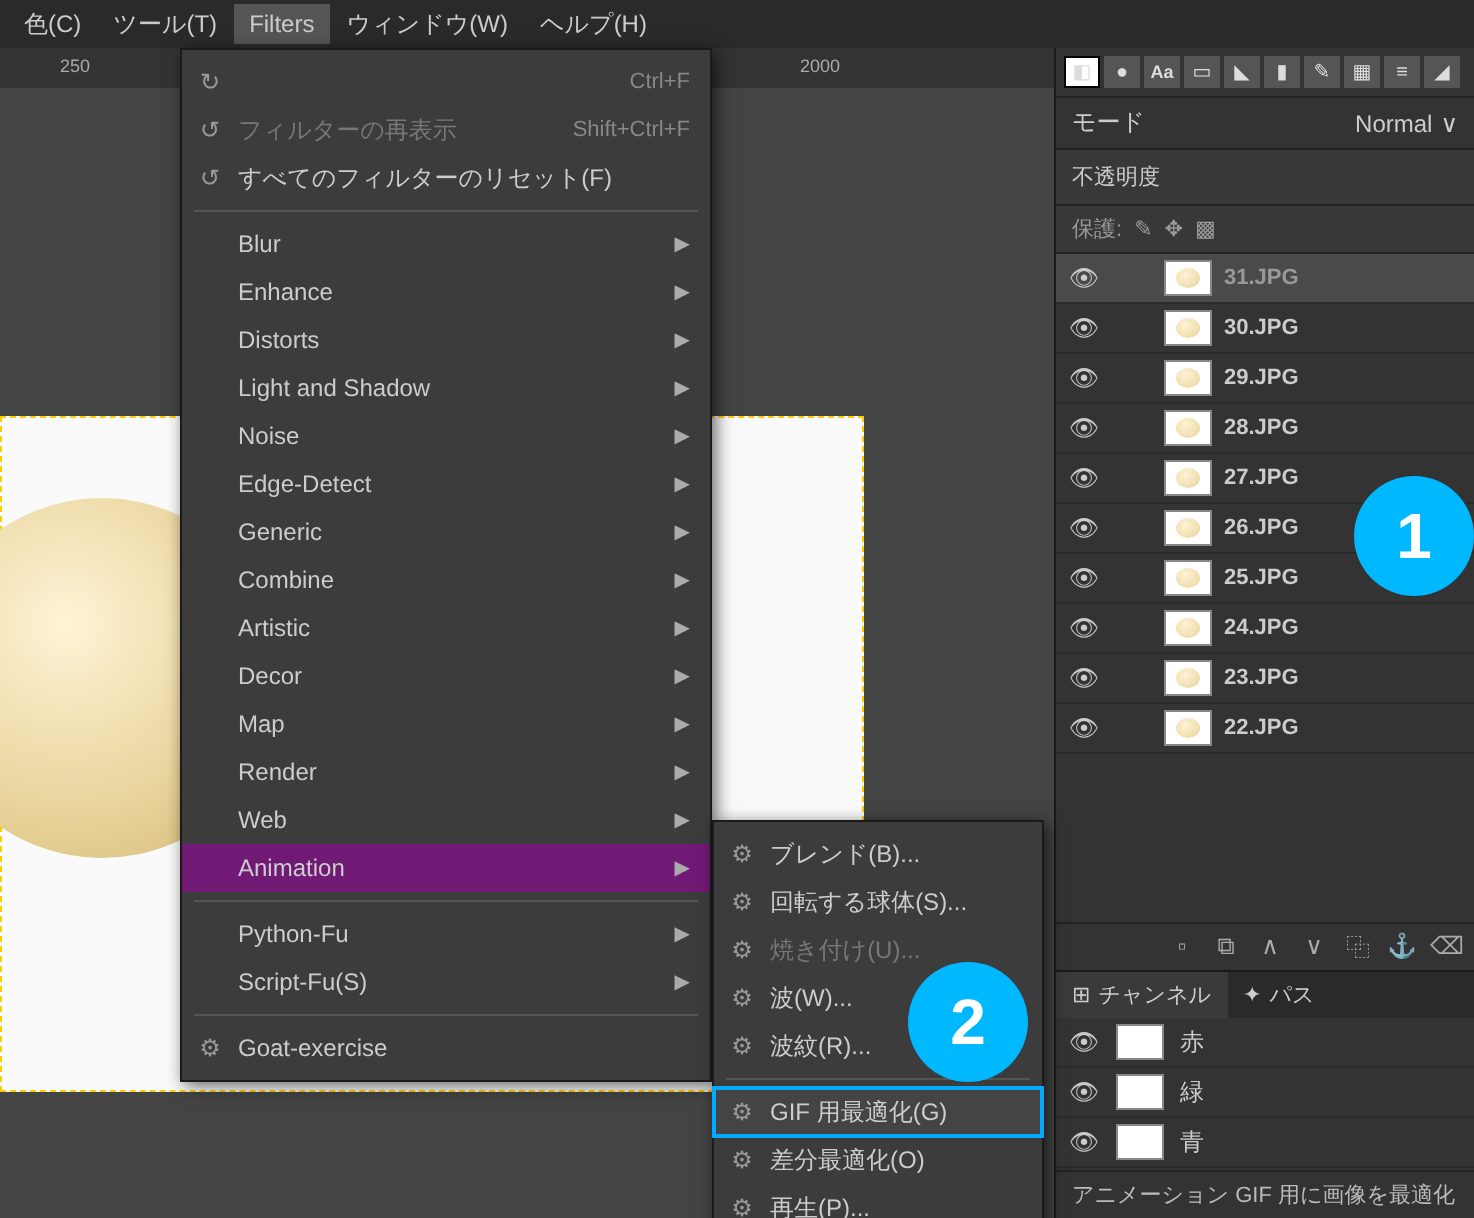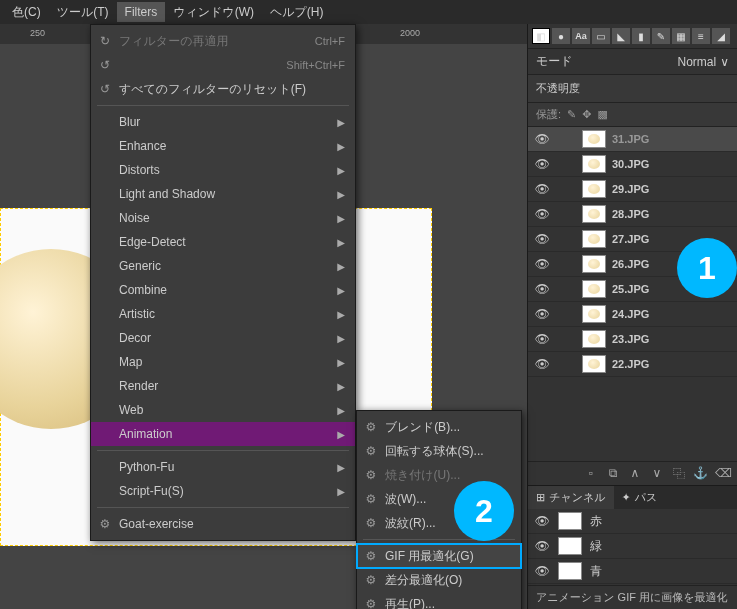--- a/index.html
+++ b/index.html
@@ -218,25 +218,25 @@
           <div class="chan-thumb alpha"></div>
           <span>アルファ</span>
         </div>
       </div>
   </div>
 </div>
 
 <div class="dropdown filters-menu" id="filters-menu">
     <div class="menu-item disabled">
       <span class="mi-icon">↻</span>
-      <span>フィルターの再適用</span>
       <span class="mi-accel">Ctrl+F</span>
     </div>
     <div class="menu-item disabled">
       <span class="mi-icon">↺</span>
+      <span>フィルターの再表示</span>
       <span class="mi-accel">Shift+Ctrl+F</span>
     </div>
     <div class="menu-item">
       <span class="mi-icon">↺</span>
       <span>すべてのフィルターのリセット(F)</span>
     </div>
     <div class="menu-sep"></div>
     <div class="menu-item">
       <span>Blur</span>
       <span class="mi-arrow">▶</span>

